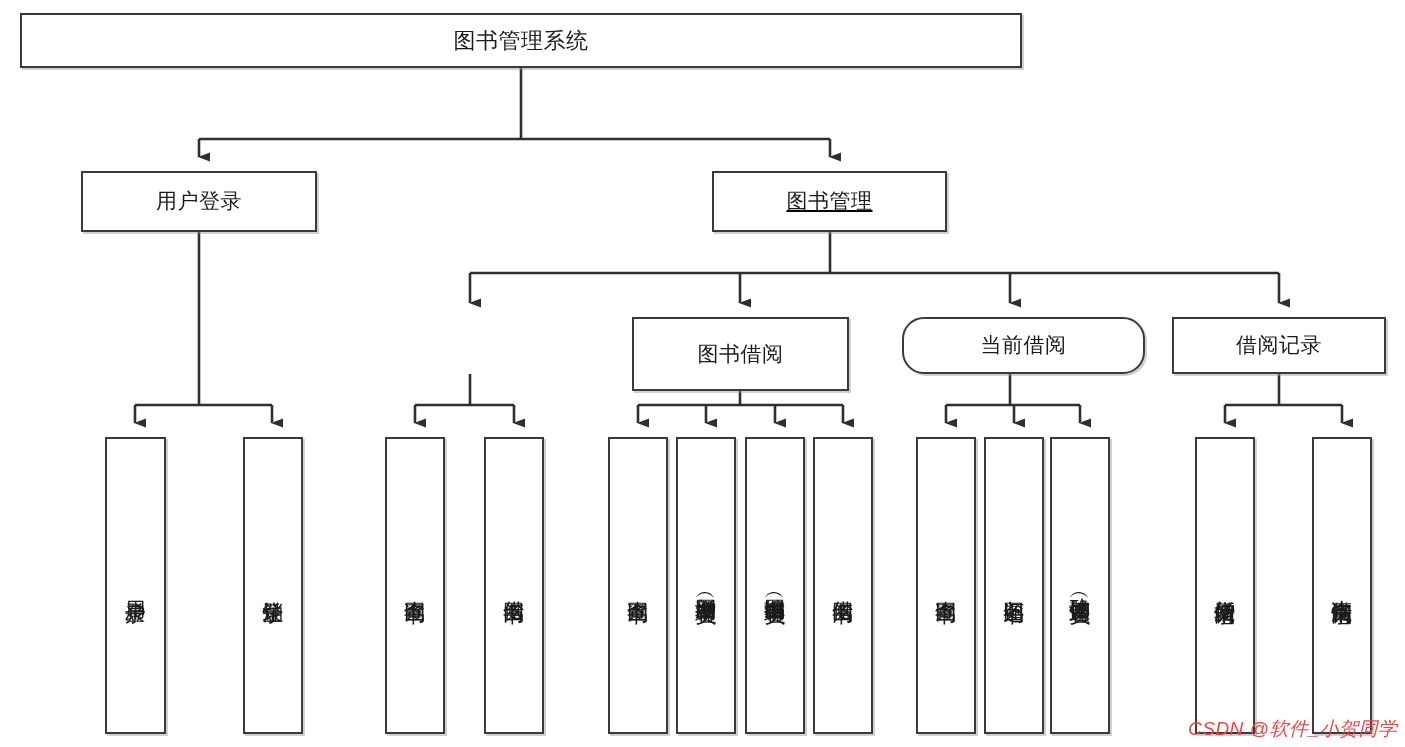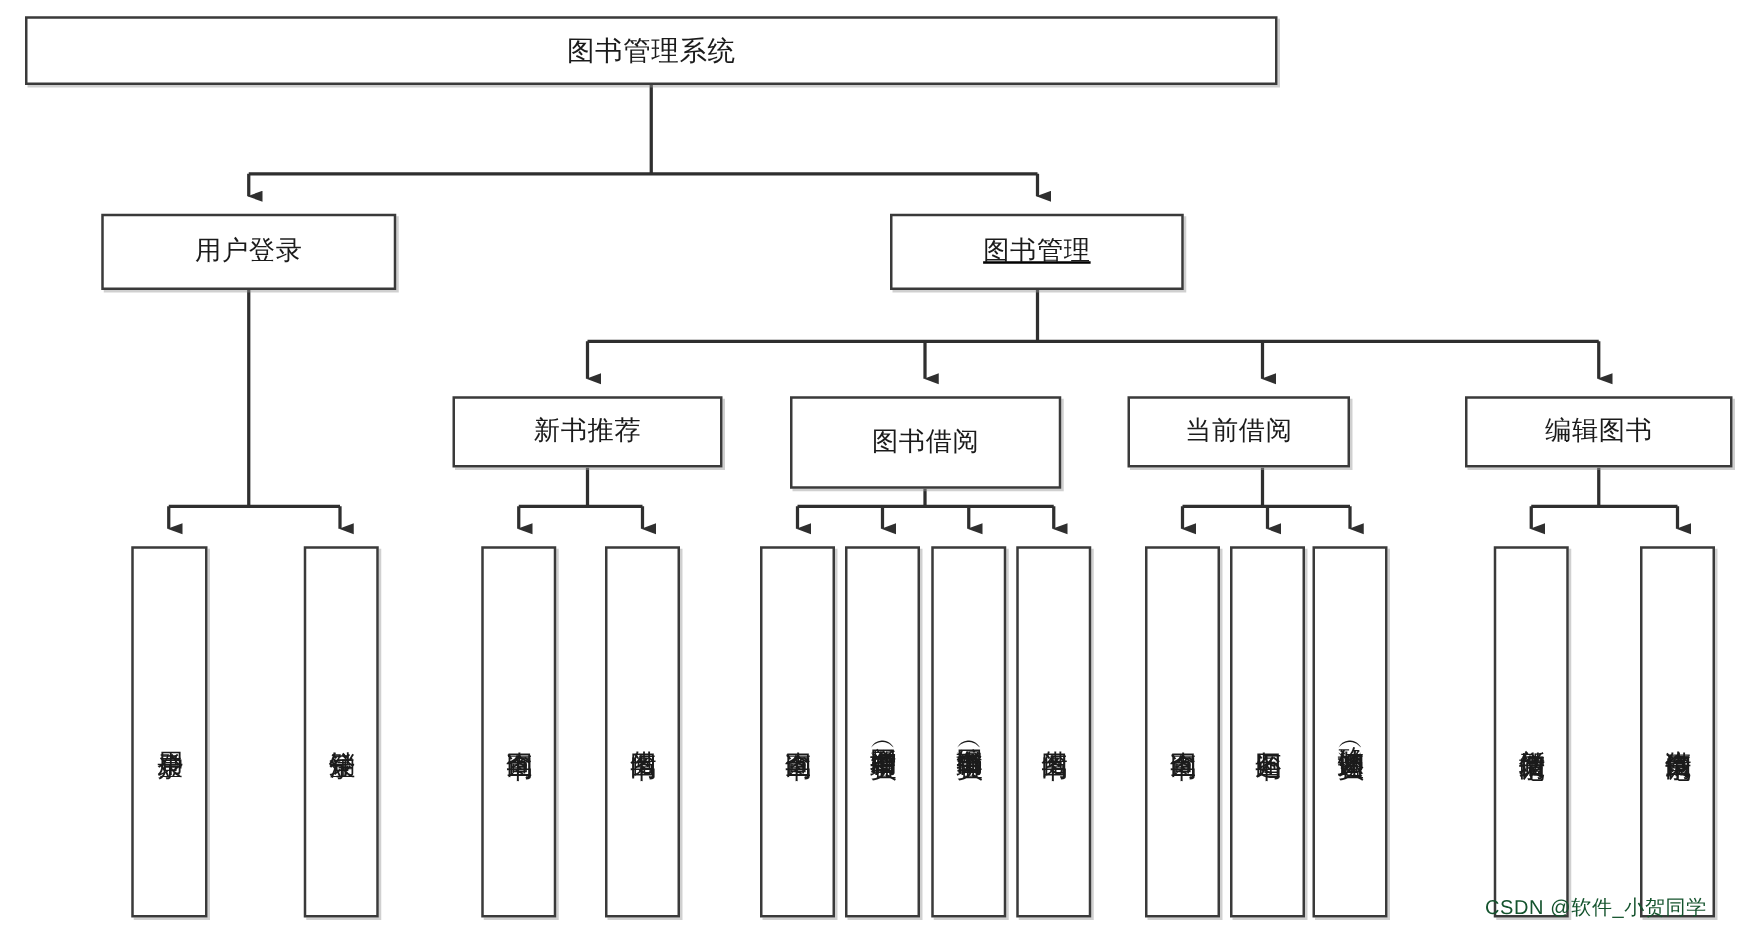--- a/index.html
+++ b/index.html
@@ -48,25 +48,26 @@
     writing-mode: vertical-rl;
     text-orientation: upright;
     font-size: 21px;
     line-height: 1.22;
     letter-spacing: 1px;
     white-space: nowrap;
   }
   .node.root .lbl { font-size: 22px; }
   .watermark {
     position: absolute;
-    color: #14532d;
-    font-size: 16px;
+    color: #ef4444;
+    font-size: 19px;
     letter-spacing: 0.5px;
     white-space: nowrap;
     z-index: 5;
+    font-style: italic;
   }
 </style>
 </head>
 <body>
 
 <div id="canvas">
 
   <svg id="wires" viewBox="0 0 1405 747" xmlns="http://www.w3.org/2000/svg">
     <defs>
       <marker id="arr" markerWidth="10" markerHeight="12" refX="4.6" refY="11" orient="auto" markerUnits="userSpaceOnUse">
@@ -121,31 +122,28 @@
     <span class="lbl">图书管理系统</span>
   </div>
 
   <div class="node" style="left:81px; top:171px; width:236px; height:61px;">
     <span class="lbl">用户登录</span>
   </div>
   <div class="node" style="left:712px; top:171px; width:235px; height:61px;text-decoration:underline;">
     <span class="lbl">图书管理</span>
   </div>
 
-  <div class="node" style="left:362px; top:317px; width:216px; height:57px;">
-    <span class="lbl">新书推荐</span>
-  </div>
   <div class="node" style="left:632px; top:317px; width:217px; height:74px;">
     <span class="lbl">图书借阅</span>
   </div>
-  <div class="node" style="left:902px; top:317px; width:178px; height:57px;">
+  <div class="node" style="left:902px; top:317px; width:243px; height:57px;border-radius:22px;">
     <span class="lbl">当前借阅</span>
   </div>
   <div class="node" style="left:1172px; top:317px; width:214px; height:57px;">
-    <span class="lbl">编辑图书</span>
+    <span class="lbl">借阅记录</span>
   </div>
 
   <div class="node vert" style="left:105px; top:437px; width:61px; height:297px;">
     <span class="lbl">用户登录</span>
   </div>
   <div class="node vert" style="left:243px; top:437px; width:60px; height:297px;">
     <span class="lbl">注销登录</span>
   </div>
 
   <div class="node vert" style="left:385px; top:437px; width:60px; height:297px;">

